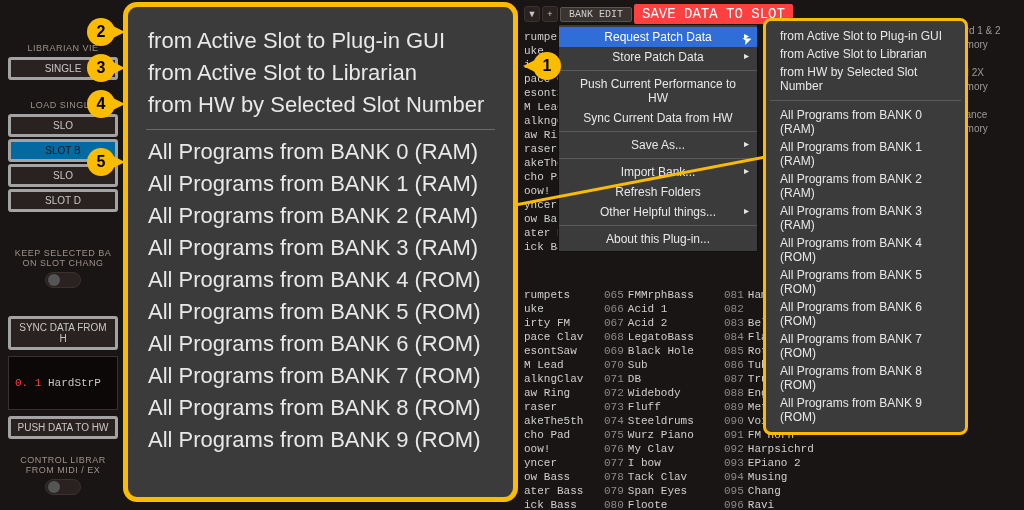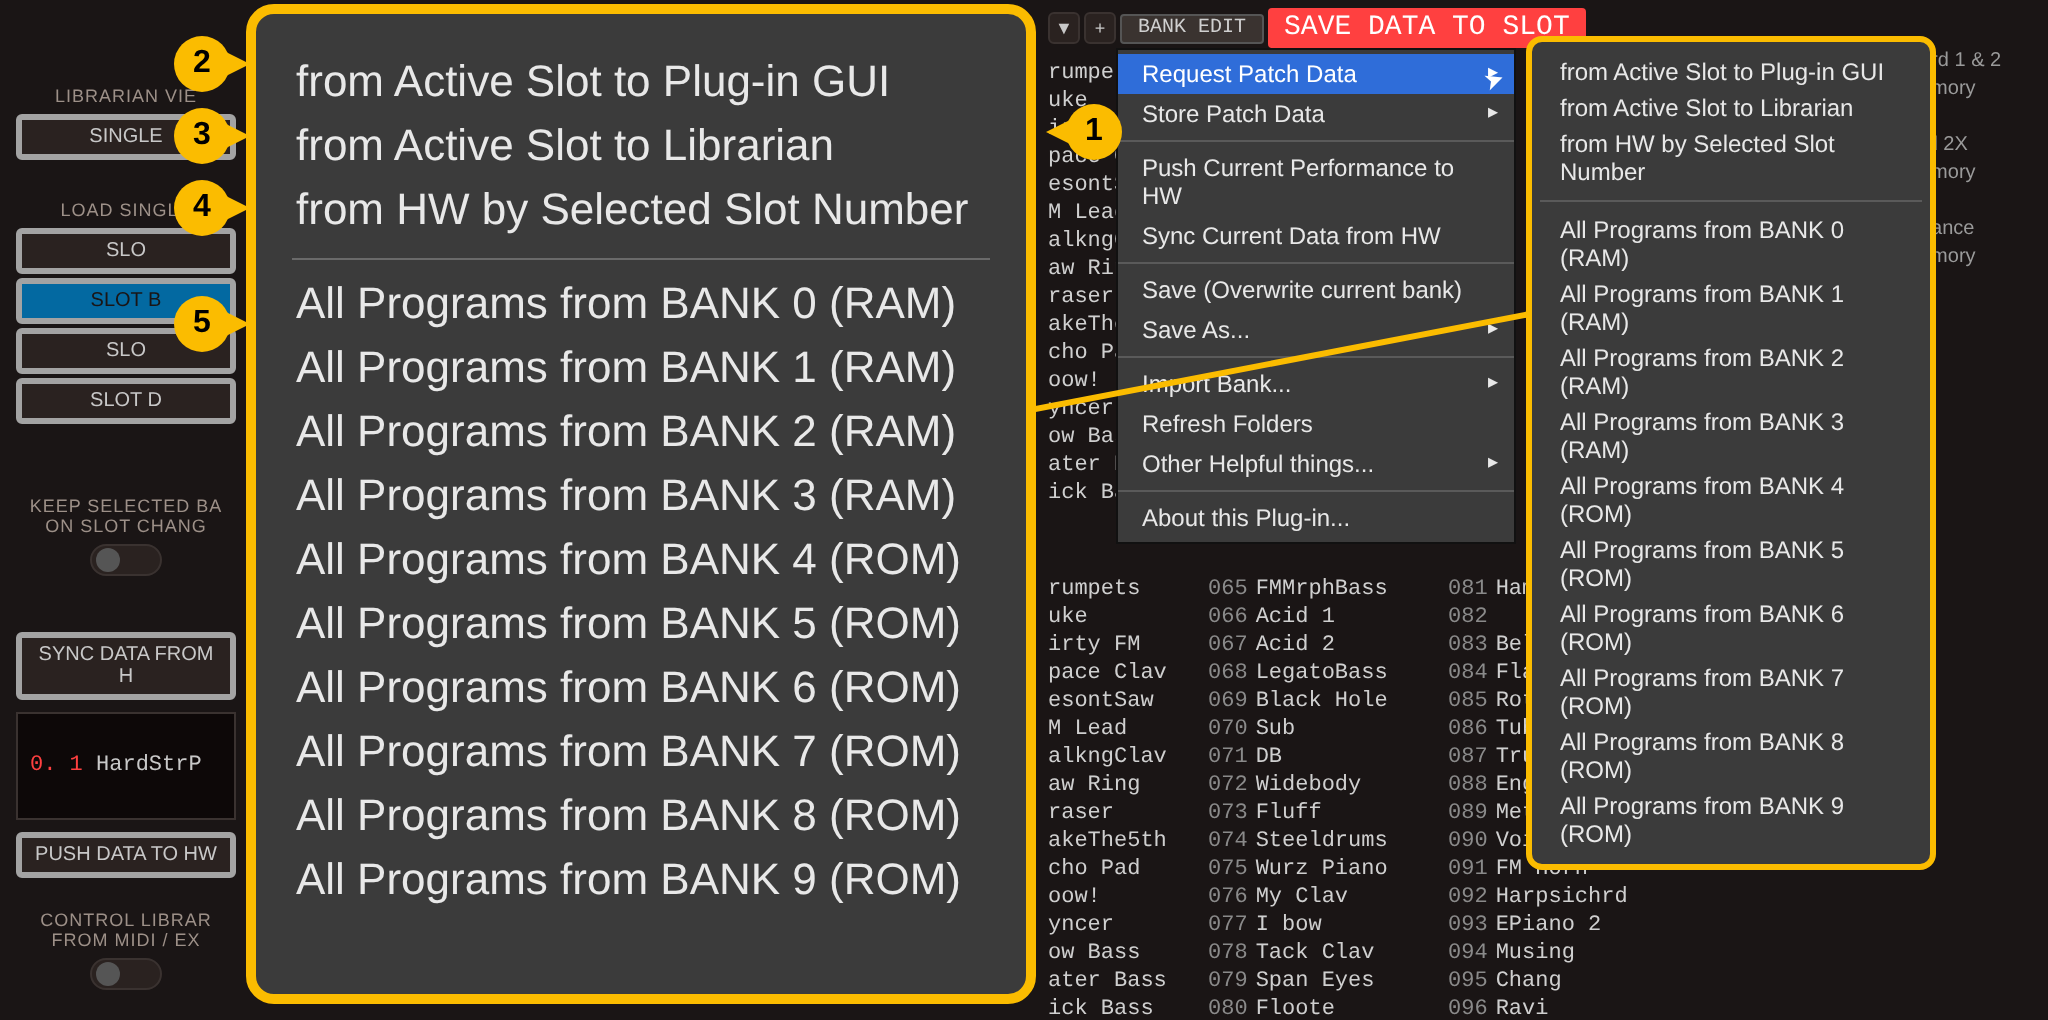--- a/index.html
+++ b/index.html
@@ -165,20 +165,21 @@
     border: 1px solid #111;
     font-size: 12px;
     padding: 2px 0;
     z-index: 20;
   }
   .menu .mi {
     padding: 3px 12px;
     color: #e8e8e8;
     position: relative;
     cursor: pointer;
+    text-align: center;
   }
   .menu .mi.hover {
     background: #2f6dd9;
     color: #fff;
   }
   .menu .mi.has-sub::after {
     content: '▸';
     position: absolute;
     right: 8px;
     font-size: 10px;
@@ -417,21 +418,20 @@
     </div>
 </div>
 
 <div class="menu">
   <div class="mi hover has-sub">Request Patch Data</div>
   <div class="mi has-sub">Store Patch Data</div>
   <div class="sep"></div>
   <div class="mi">Push Current Performance to HW</div>
   <div class="mi">Sync Current Data from HW</div>
   <div class="sep"></div>
-  <div class="mi">Save (Overwrite current bank)</div>
   <div class="mi has-sub">Save As...</div>
   <div class="sep"></div>
   <div class="mi has-sub">Import Bank...</div>
   <div class="mi">Refresh Folders</div>
   <div class="mi has-sub">Other Helpful things...</div>
   <div class="sep"></div>
   <div class="mi">About this Plug-in...</div>
 </div>
 <div class="cursor-pointer">➤</div>
 

